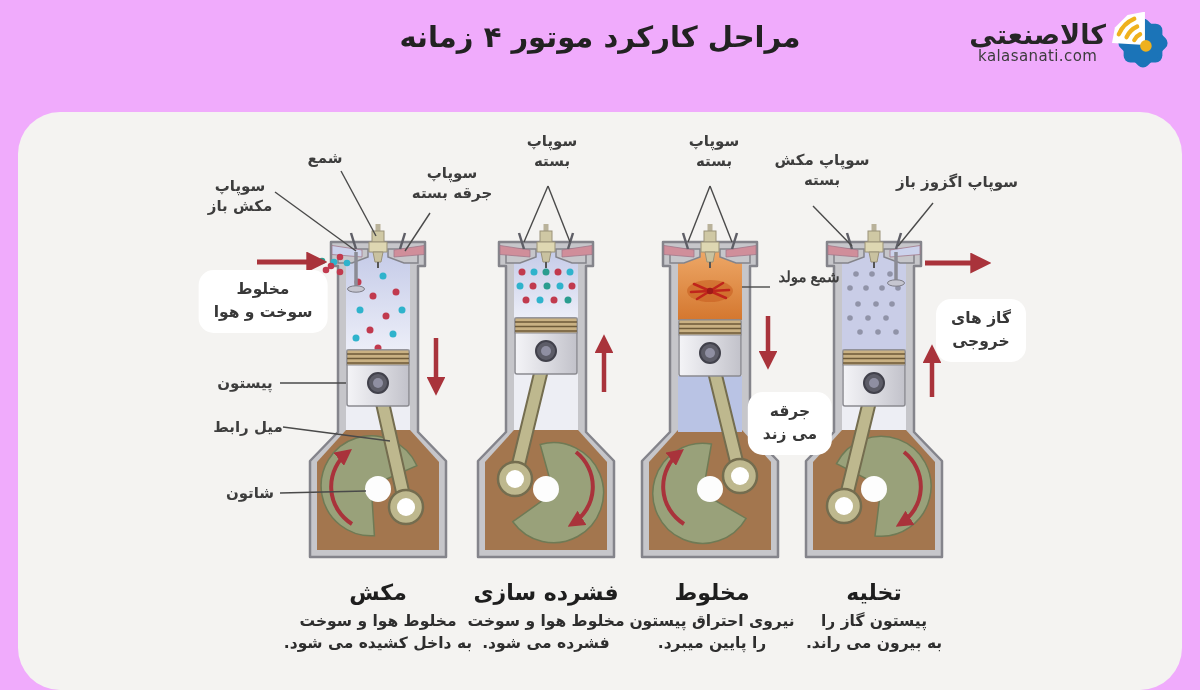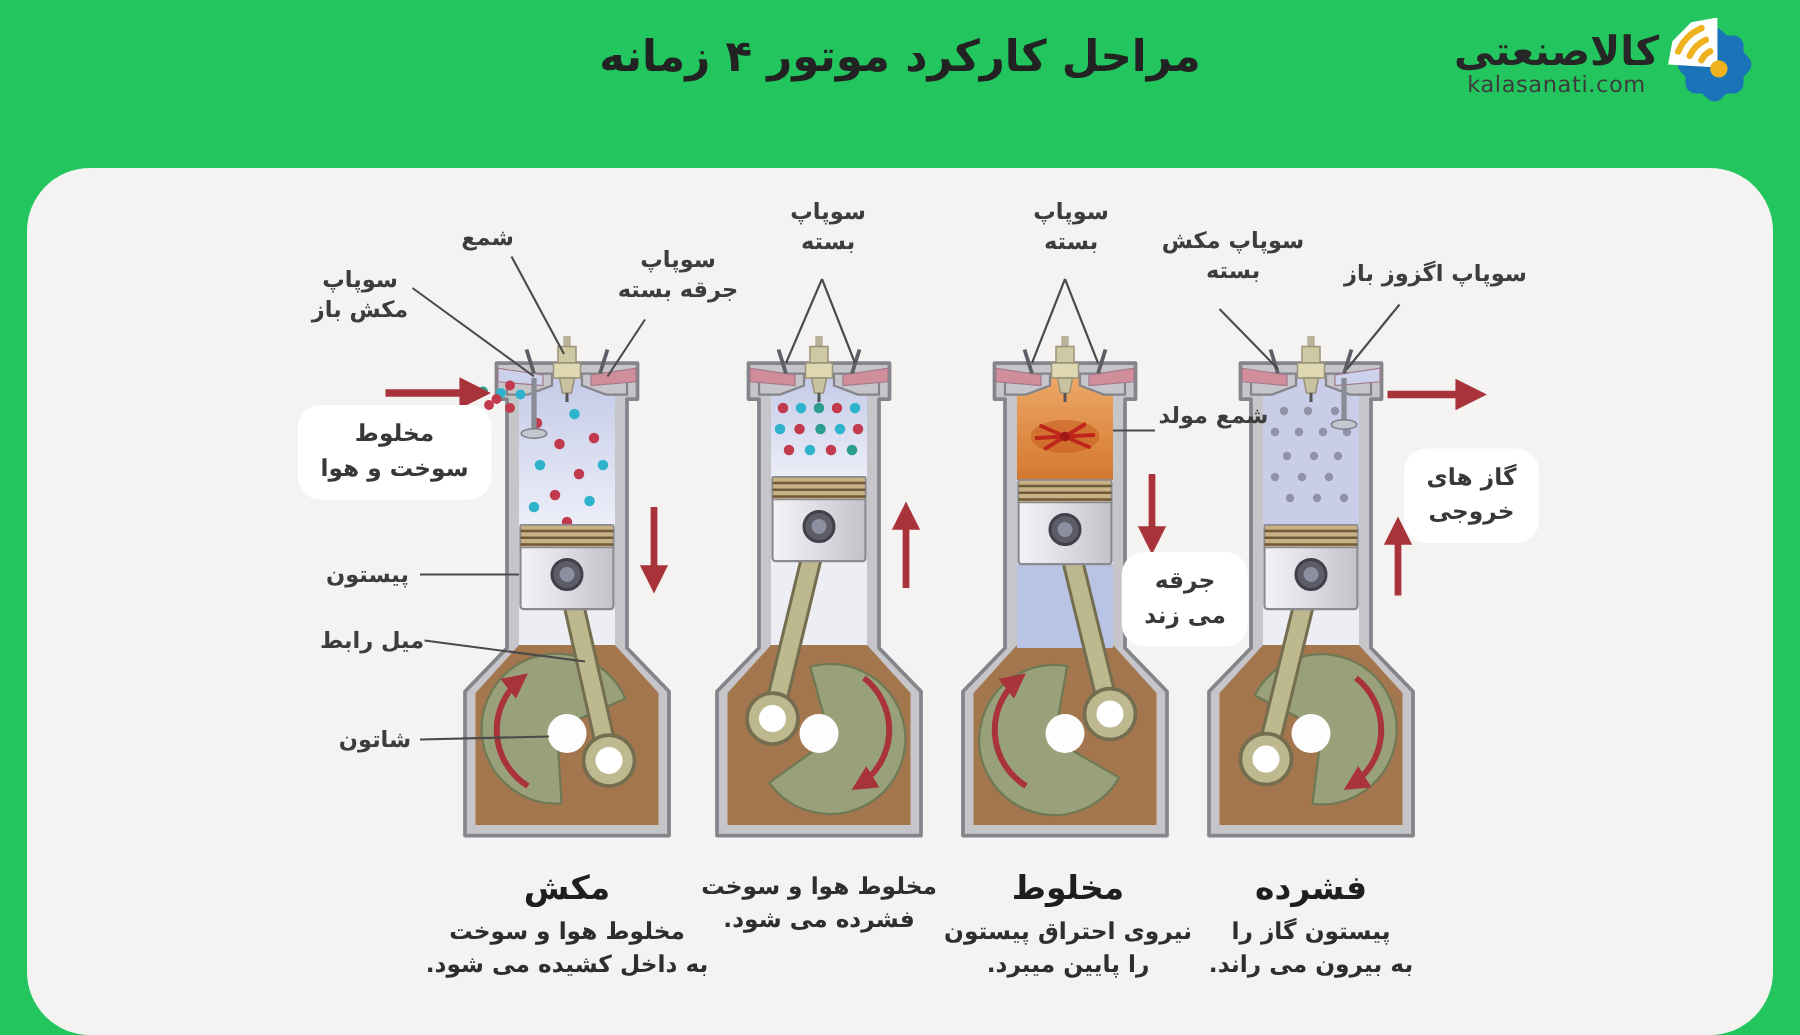--- a/index.html
+++ b/index.html
@@ -1,16 +1,16 @@
 <!DOCTYPE html>
 <html lang="fa"><head>
 <meta charset="utf-8">
 <style>
   html,body{margin:0;padding:0;background:#ffffff;font-family:"DejaVu Sans",sans-serif;}
-  .page{position:relative;width:1200px;height:690px;background:#22c55e;overflow:hidden;margin:0 auto;}
+  .page{position:relative;width:1200px;height:690px;background:#f0abfc;overflow:hidden;margin:0 auto;}
   .main-title{position:absolute;top:20px;left:0;width:100%;text-align:center;
     font-size:29px;font-weight:bold;color:#222;letter-spacing:0;}
   .logo{position:absolute;top:12px;right:26px;display:flex;align-items:center;gap:6px;}
   .logo-text{text-align:center;line-height:1.05;}
   .logo-brand{font-size:27px;font-weight:bold;color:#262626;}
   .logo-domain{font-size:15px;color:#3c3c3c;letter-spacing:.4px;}
   .panel{position:absolute;left:18px;top:112px;width:1164px;height:578px;
     background:#f4f3f1;border-radius:42px;}
   #diagram{position:absolute;left:0;top:0;}
   .callout{position:absolute;transform:translateX(-50%);text-align:center;white-space:nowrap;
@@ -308,46 +308,47 @@
         <div>سوپاپ</div>
         <div>بسته</div>
       </div>
       <div class="callout" dir="rtl" style="left: 822px; top: 150px;">
         <div>سوپاپ مکش</div>
         <div>بسته</div>
       </div>
       <div class="callout" dir="rtl" style="left: 957px; top: 172px;">
         <div>سوپاپ اگزوز باز</div>
       </div>
-      <div class="callout" dir="rtl" style="left: 809px; top: 267px;">
+      <div class="callout" dir="rtl" style="left: 809px; top: 267px; font-family: Liberation Serif, serif;">
         <div>شمع مولد</div>
       </div>
-      <div class="callout boxed" dir="rtl" style="left: 790px; top: 368px;">
+      <div class="callout boxed" dir="rtl" style="left: 790px; top: 392px;">
         <div>جرقه</div>
         <div>می زند</div>
       </div>
       <div class="callout boxed" dir="rtl" style="left: 981px; top: 283px; margin-top: 16px;">
         <div>گاز های</div>
         <div>خروجی</div>
       </div>
     </div>
   <div id="strokes">
       <div class="stroke-caption" dir="rtl" style="left: 378px;">
         <div class="stroke-title">مکش</div>
         <div class="stroke-line">مخلوط هوا و سوخت</div>
         <div class="stroke-line">به داخل کشیده می شود.</div>
       </div>
       <div class="stroke-caption" dir="rtl" style="left: 546px;">
+        <div class="stroke-title">فشرده سازی</div>
         <div class="stroke-line">مخلوط هوا و سوخت</div>
         <div class="stroke-line">فشرده می شود.</div>
       </div>
       <div class="stroke-caption" dir="rtl" style="left: 712px;">
         <div class="stroke-title">مخلوط</div>
         <div class="stroke-line">نیروی احتراق پیستون</div>
         <div class="stroke-line">را پایین میبرد.</div>
       </div>
       <div class="stroke-caption" dir="rtl" style="left: 874px;">
-        <div class="stroke-title">فشرده</div>
+        <div class="stroke-title">تخلیه</div>
         <div class="stroke-line">پیستون گاز را</div>
         <div class="stroke-line">به بیرون می راند.</div>
       </div>
     </div>
 </div>
 
 </body></html>

